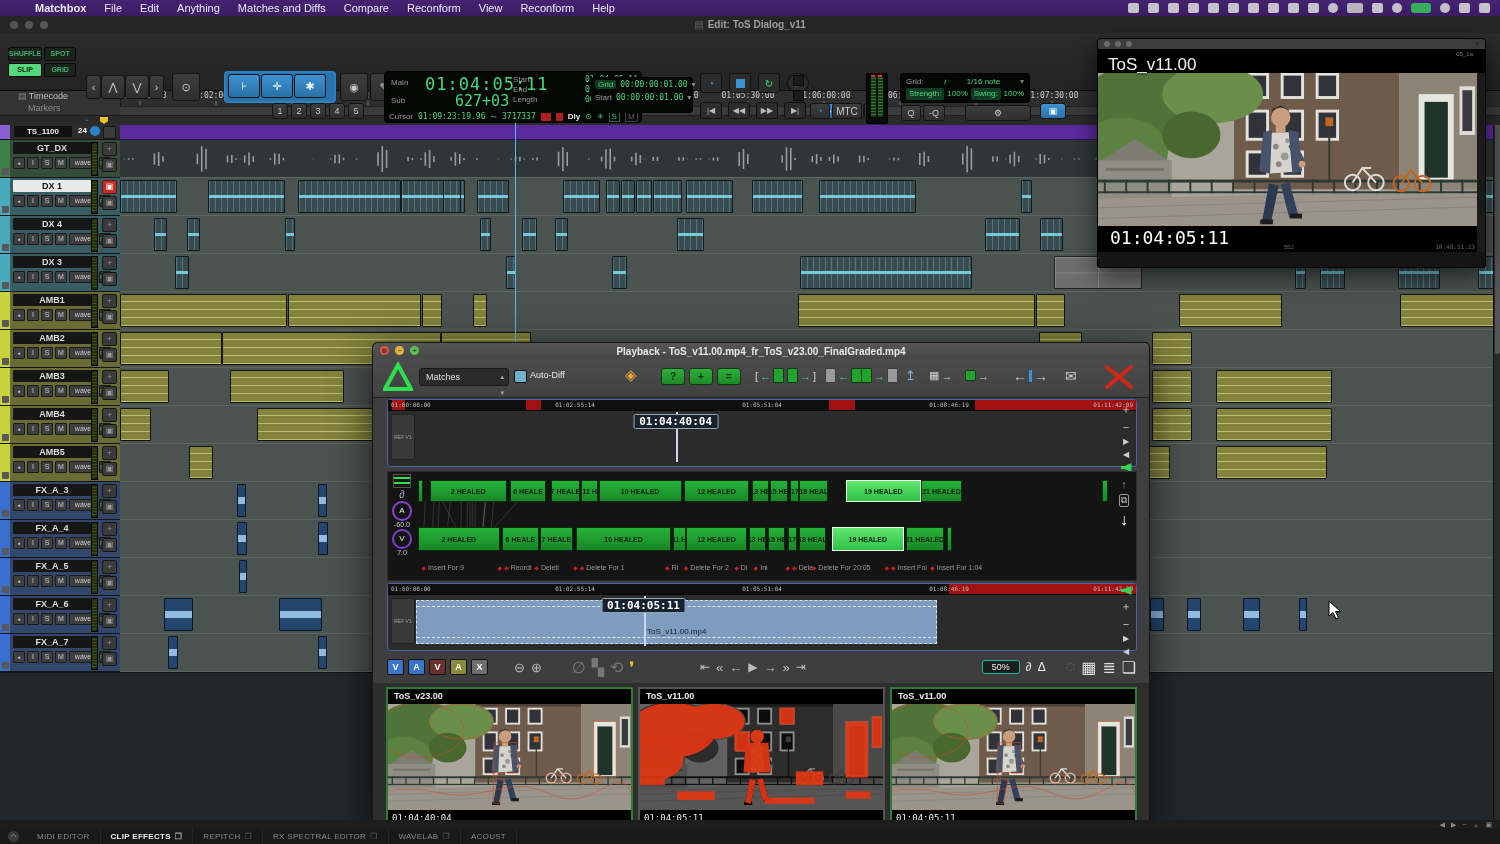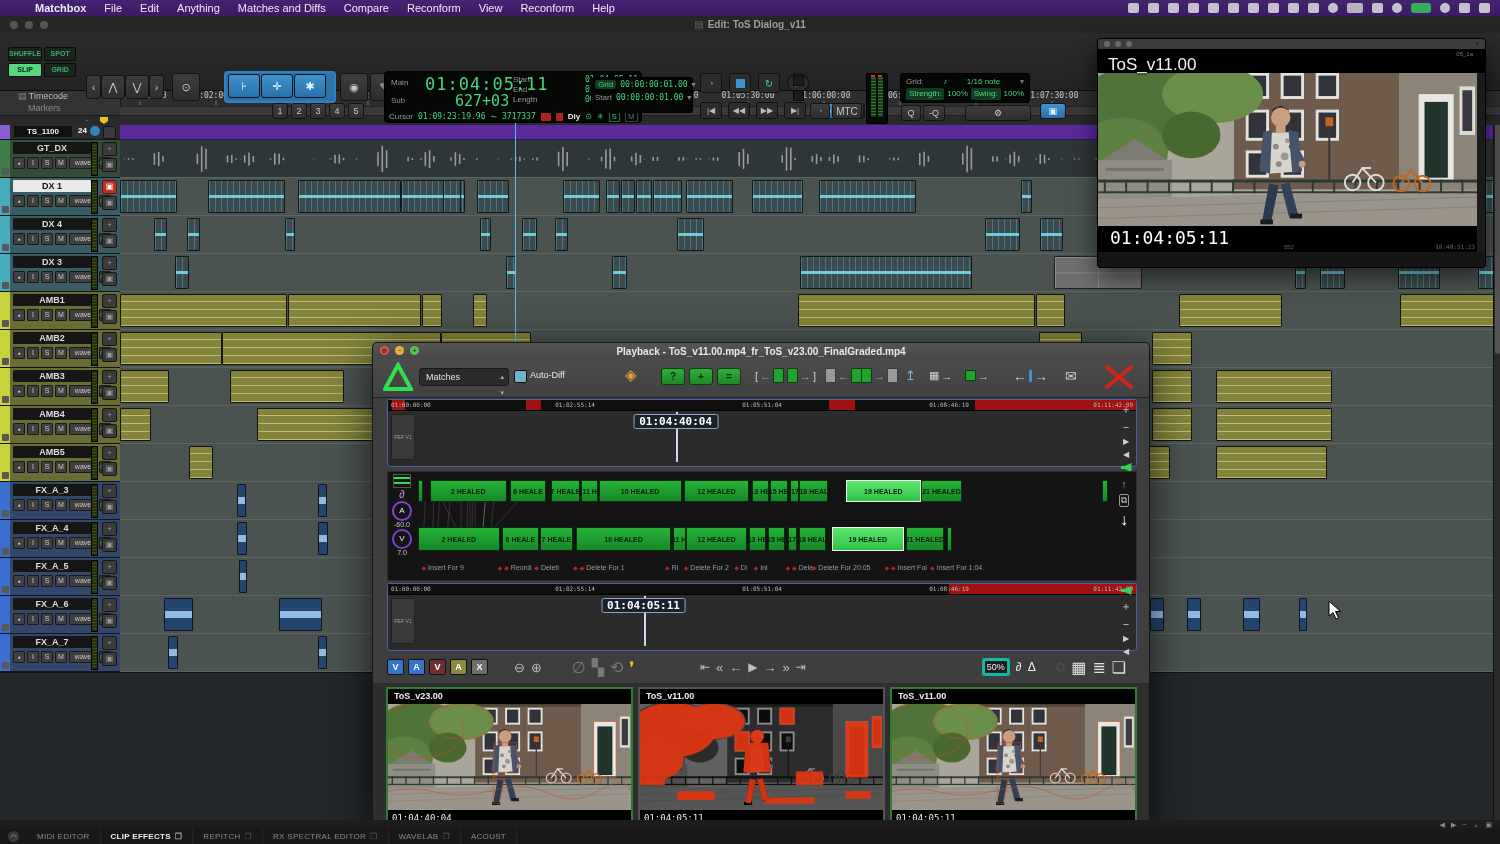--- a/index.html
+++ b/index.html
@@ -1179,20 +1179,24 @@
           <span class="rtick mono" style="left: 0.4%;">01:00:00:00</span>
           <span class="rtick mono" style="left: 25%; transform: translateX(-50%);">01:02:55:14</span>
           <span class="rtick mono" style="left: 50%; transform: translateX(-50%);">01:05:51:04</span>
           <span class="rtick mono" style="left: 75%; transform: translateX(-50%);">01:08:46:19</span>
           <span class="rtick mono" style="right: 0.4%;">01:11:42:09</span>
         </div>
       <div class="mb-lab">
           <span>REF V1</span>
         </div>
       <div class="mb-body" id="mb-body-bottom">
+          <div class="mb-clip lighter" style="left: 0%; width: 74.7%;">
+            <div class="inner"></div>
+            <div class="mb-cliplabel">ToS_v11.00.mp4</div>
+          </div>
           <div class="mb-ph" style="left: 32.6%;"></div>
           <div class="tcbadge mono" style="left: 32.6%;">01:04:05:11</div>
         </div>
       <div class="sidecol">
         <span class="spk"></span>
         <span>＋</span>
         <span>−</span>
         <span style="font-size:8px">▶</span>
         <span style="font-size:8px">◀</span>
       </div>
@@ -1212,21 +1216,21 @@
       <span class="dim">▚</span>
       <span class="dim">⟲</span>
       <span style="color:#e8c520;font-size:14px;font-weight:bold">❜</span>
       <span style="margin-left:60px;font-size:12px">⇤</span>
       <span style="font-size:13px">«</span>
       <span style="font-size:13px">←</span>
       <span style="font-size:12px">▶</span>
       <span style="font-size:13px">→</span>
       <span style="font-size:13px">»</span>
       <span style="font-size:12px">⇥</span>
-      <span style="margin-left:170px;background:#1d1d1d;border:3px solid #14b8a6;border-radius:3px;padding:1px 2px;font-size:9px;color:#eee">50%</span>
+      <span style="margin-left:170px;background:#1d1d1d;border:1px solid #14b8a6;border-radius:3px;padding:1px 9px;font-size:9px;color:#eee">50%</span>
       <span style="font-size:12px;color:#eee">∂</span>
       <span style="font-size:12px;color:#eee">Δ</span>
       <span class="dim" style="margin-left:14px">◌</span>
       <span style="color:#ddd">▦</span>
       <span style="color:#ddd">≣</span>
       <span style="color:#ddd">❏</span>
     </div>
 
     <div class="mb-thumbs" id="mb-thumbs">
         <div class="thumb" style="left: 13px;">

